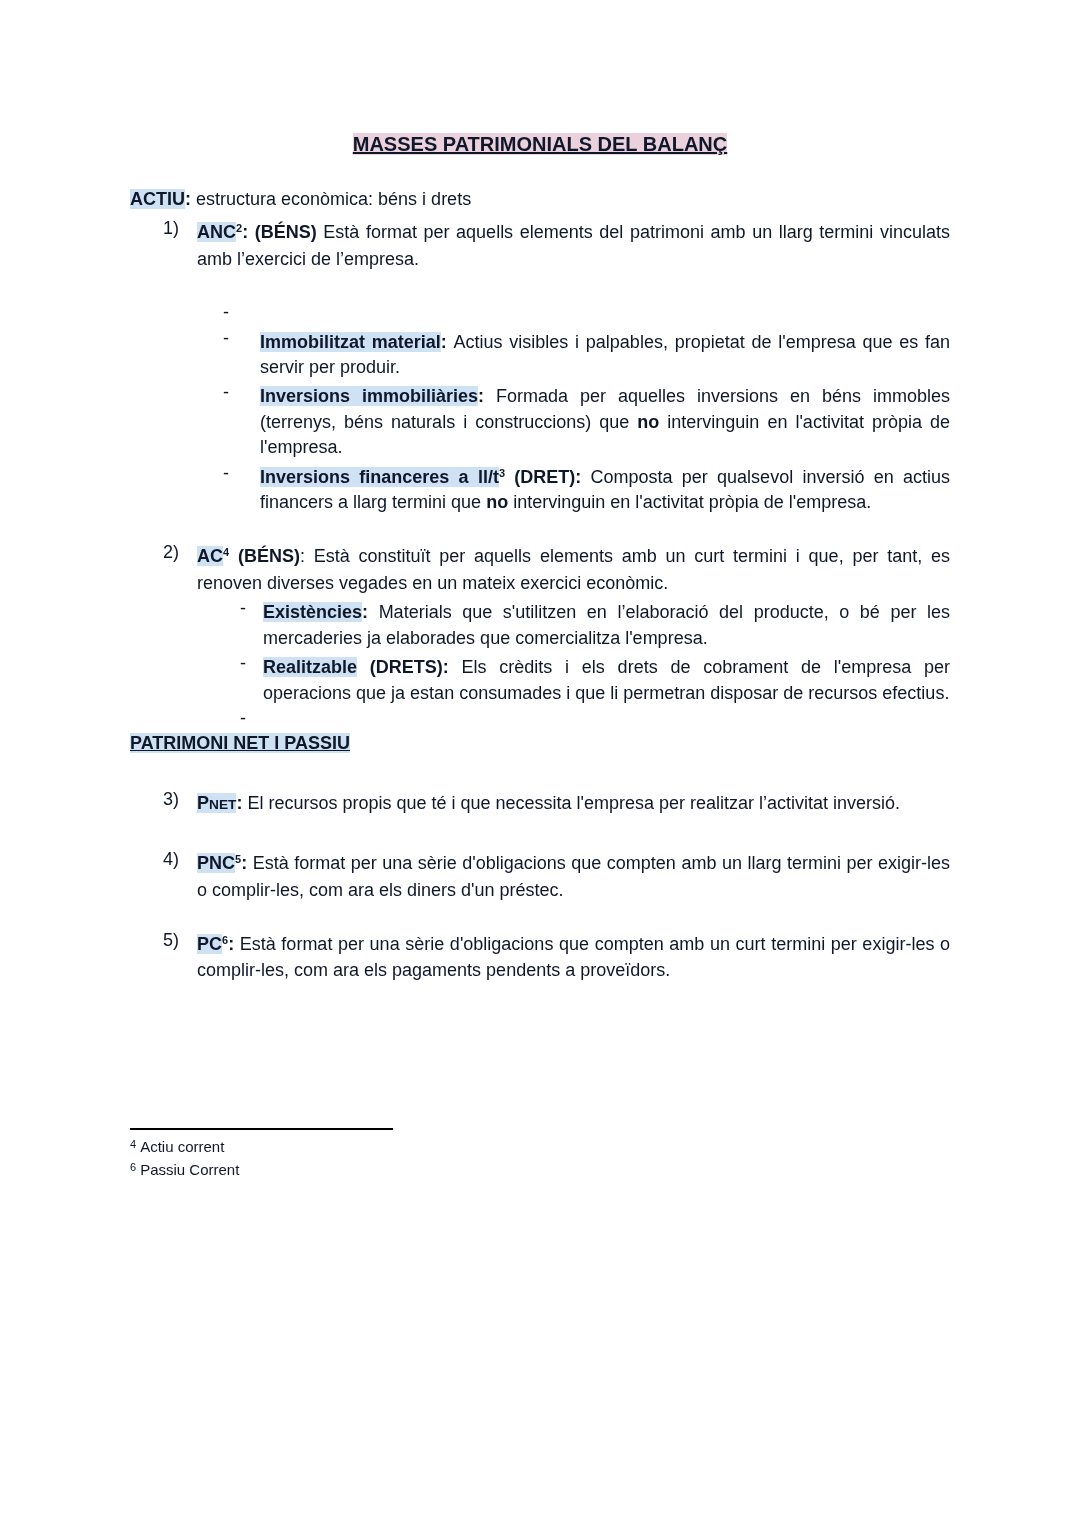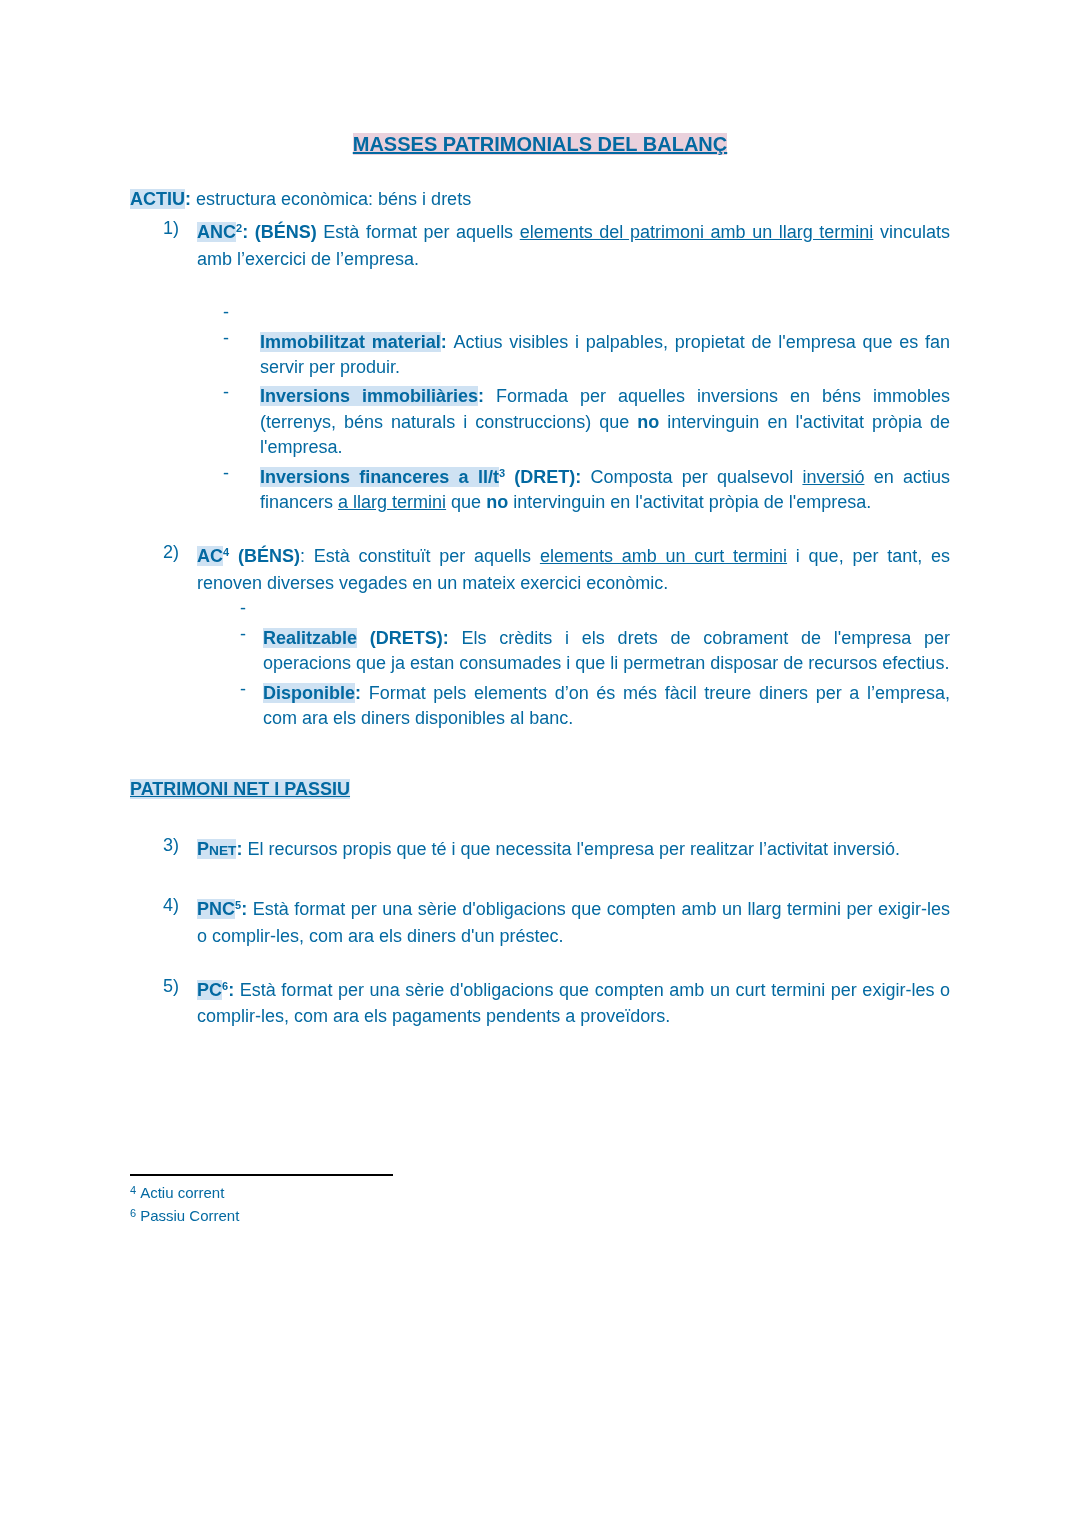--- a/index.html
+++ b/index.html
@@ -2,46 +2,46 @@
 <html style="--hl-pink: #ead1dc; --hl-blue: #cfe2f3;"><head>
 <meta charset="utf-8">
 <style>
   :root{
     --hl-pink:#ead1dc;
     --hl-blue:#cfe2f3;
   }
   *{box-sizing:border-box;}
   html,body{margin:0;padding:0;background:#ffffff;}
   .page{
-    width:1080px;height:1525px;background:#ffffff;color:#0369a1;
+    width:1080px;height:1525px;background:#ffffff;color:#0f172a;
     font-family:"Liberation Sans","DejaVu Sans",sans-serif;
     font-size:18px;line-height:25.4px;
     padding:131px 130px 0 130px;overflow:hidden;
   }
   .title{text-align:center;line-height:27px;margin-bottom:28px;}
   .title-text{font-weight:bold;font-size:20px;background:var(--hl-pink);text-decoration:underline;}
   .b{font-weight:bold;}
-  .u{text-decoration:underline;}
+  .u{}
   .bu{font-weight:bold;}
   .term{font-weight:bold;background:var(--hl-blue);}
   .sup{font-weight:bold;font-size:11px;vertical-align:6px;}
   .sc{font-size:0.76em;}
   .li{display:flex;}
   .li .marker{flex:none;}
   .li .body{flex:1;text-align:justify;}
   .num-item{padding-left:33px;}
   .num-item .marker{width:34px;}
   .sub1{margin-top:28px;}
   .sub1 .li{padding-left:93px;}
   .sub1 .marker{width:37px;}
   .sub2 .li{padding-left:110px;}
   .sub2 .marker{width:23px;}
   #item-anc{margin-top:4px;}
   #item-ac{margin-top:25px;}
-  .pnp{margin-top:46px;}
+  .pnp{}
   .pnp-text{font-weight:bold;text-decoration:underline;background:var(--hl-blue);}
   #item-pnet{margin-top:30px;}
   #item-pnc{margin-top:30px;}
   #item-pc{margin-top:25px;}
   .footnotes{margin-top:144px;}
   .fn-sep{width:263px;border-top:2px solid #000;margin-bottom:4px;}
   .fn{font-size:15px;line-height:21px;}
   .fn-sup{font-weight:normal;font-size:11px;vertical-align:4px;margin-right:4px;}
 </style>
 </head>
@@ -77,28 +77,28 @@
   </div>
 
   <div class="li num-item" id="item-ac">
     <span class="marker">2)</span>
     <span class="body"><span class="term"><span>AC</span><span class="sc"></span></span><span class="sup">4</span><span class="b"> </span><span class="b">(BÉNS)</span><span>: Està constituït per aquells </span><span class="u">elements amb un curt termini</span><span> i que, per tant, es renoven diverses vegades en un mateix exercici econòmic.</span></span>
   </div>
 
   <div class="sub2">
     <div class="li">
       <span class="marker">-</span>
+      <span class="body"><span class="term">Existències</span><span class="sup"></span><span class="b">: </span><span class="b"></span><span>Materials que s'utilitzen en l’elaboració del producte, o bé per les mercaderies ja elaborades que comercialitza l'empresa.</span><span class="u"></span><span></span></span>
     </div>
     <div class="li">
       <span class="marker">-</span>
       <span class="body"><span class="term">Realitzable</span><span class="sup"></span><span class="b"></span><span class="b"> (DRETS): </span><span>Els crèdits i els drets de cobrament de l'empresa per operacions que ja estan consumades i que li permetran disposar de recursos efectius.</span><span class="u"></span><span></span></span>
     </div>
     <div class="li">
       <span class="marker">-</span>
-      <span class="body"><span class="term">Disponible</span><span class="sup"></span><span class="b">: </span><span class="b"></span><span>Format pels elements d’on és més fàcil treure diners per a l’empresa, com ara els diners disponibles al banc.</span><span class="u"></span><span></span></span>
     </div>
   </div>
 
   <div class="pnp"><span class="pnp-text">PATRIMONI NET I PASSIU</span></div>
 
   <div class="li num-item" id="item-pnet">
     <span class="marker">3)</span>
     <span class="body"><span class="term"><span>P</span><span class="sc">NET</span></span><span class="sup"></span><span class="b">: </span><span>El recursos propis que té i que necessita l'empresa per realitzar l’activitat inversió.</span></span>
   </div>
 

